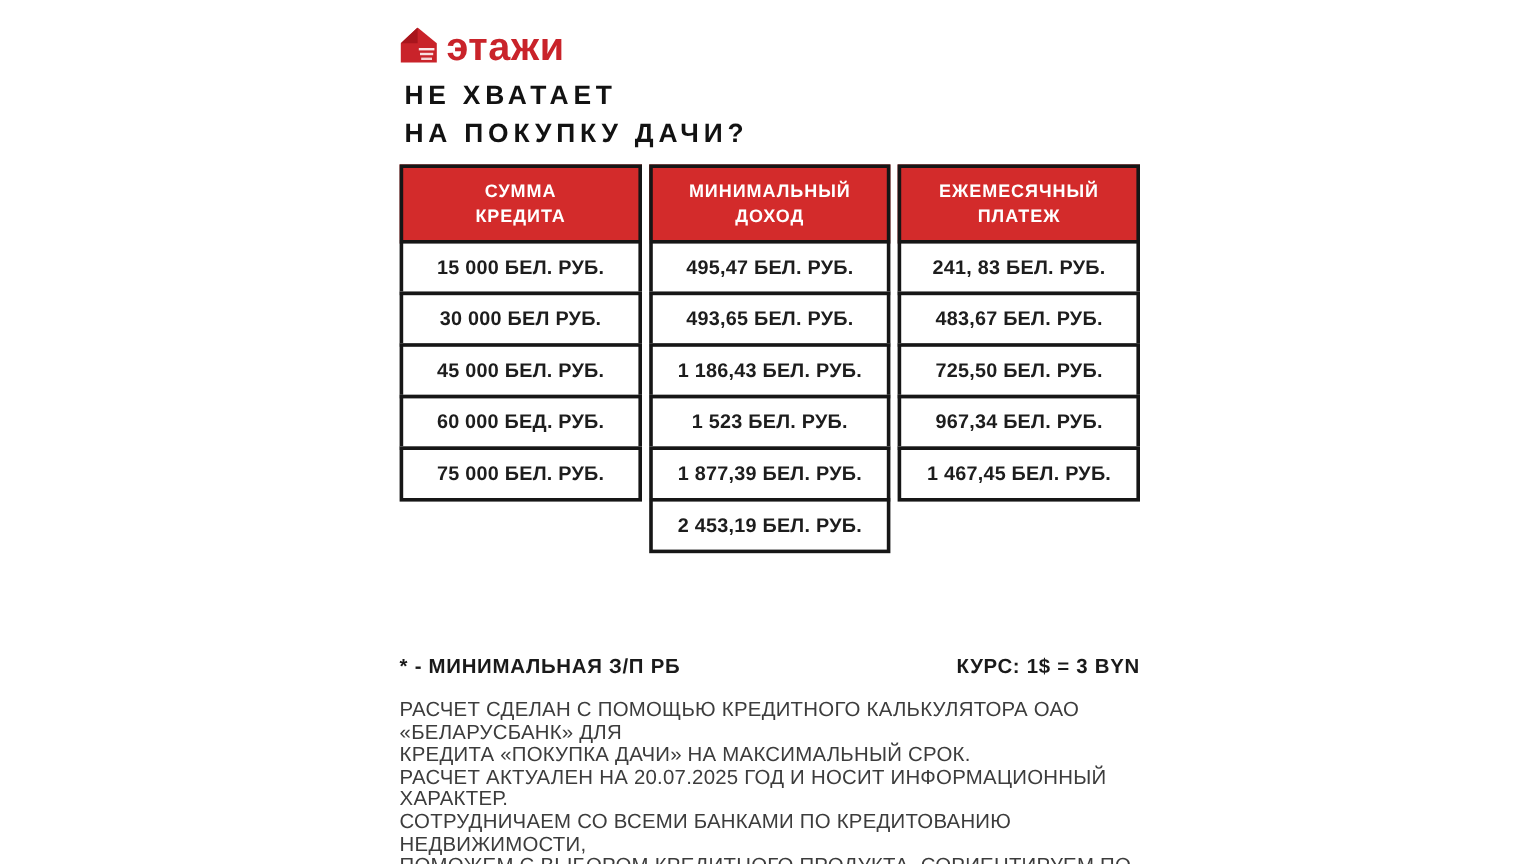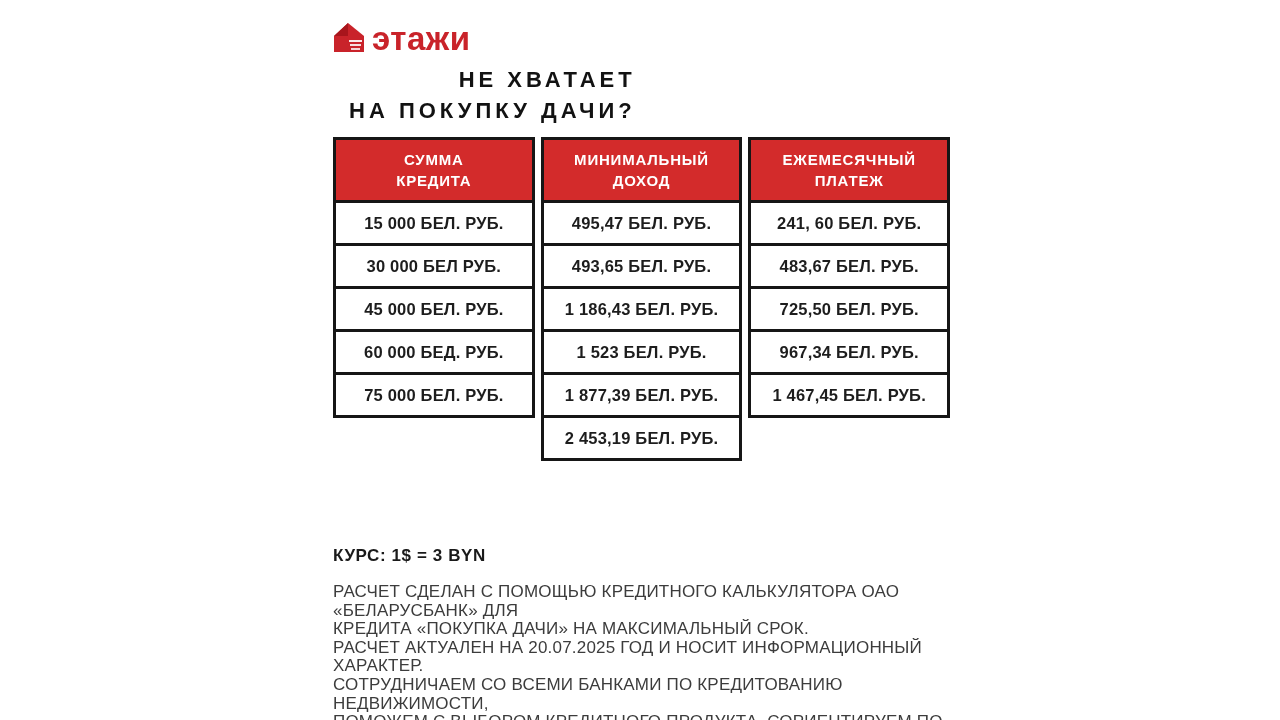--- a/index.html
+++ b/index.html
@@ -8,23 +8,23 @@
 
   .page { position: relative; width: 1280px; height: 720px; background: #ffffff; overflow: hidden; padding-left: 40px; }
   .content { position: absolute; left: 333px; top: 0; width: 617px; }
 
   
   .brand { position: absolute; top: 20px; left: 0; display: flex; align-items: center; gap: 7px; }
   .brand-name { font-size: 33px; font-weight: bold; color: #c9232a; letter-spacing: 0.5px; line-height: 1; padding-top: 2px; }
 
   
   .heading {
-    position: absolute; top: 64px; left: 16px;
+    position: absolute; top: 64px; left: 4px;
     font-size: 22px; font-weight: bold; color: #121212;
-    letter-spacing: 4px; line-height: 31px; white-space: pre-line; text-align: right;
+    letter-spacing: 4px; line-height: 31px; white-space: pre-line;
   }
 
   
   .loan-table { position: absolute; top: 137px; left: 0; width: 617px; display: flex; gap: 6px; }
   .loan-col { flex: 1 1 0; display: flex; flex-direction: column; }
   .cell {
     border: 3px solid #161616; background: #ffffff;
     display: flex; align-items: center; justify-content: center; text-align: center;
   }
   .cell + .cell { margin-top: -3px; }
@@ -87,29 +87,30 @@
         <div class="cell body">495,47 БЕЛ. РУБ.</div>
         <div class="cell body">493,65 БЕЛ. РУБ.</div>
         <div class="cell body">1 186,43 БЕЛ. РУБ.</div>
         <div class="cell body">1 523 БЕЛ. РУБ.</div>
         <div class="cell body">1 877,39 БЕЛ. РУБ.</div>
         <div class="cell body">2 453,19 БЕЛ. РУБ.</div>
       </div>
       <div class="loan-col">
         <div class="cell head">ЕЖЕМЕСЯЧНЫЙ
 ПЛАТЕЖ</div>
-        <div class="cell body">241, 60 БЕЛ. РУБ.</div>
+        <div class="cell body">241, 83 БЕЛ. РУБ.</div>
         <div class="cell body">483,67 БЕЛ. РУБ.</div>
         <div class="cell body">725,50 БЕЛ. РУБ.</div>
         <div class="cell body">967,34 БЕЛ. РУБ.</div>
         <div class="cell body">1 467,45 БЕЛ. РУБ.</div>
       </div>
     </div>
 
     <div class="notes">
+      <span>* - МИНИМАЛЬНАЯ З/П РБ</span>
       <span>КУРС: 1$ = 3 BYN</span>
     </div>
 
     <div class="disclaimer">РАСЧЕТ СДЕЛАН С ПОМОЩЬЮ КРЕДИТНОГО КАЛЬКУЛЯТОРА ОАО «БЕЛАРУСБАНК» ДЛЯ
 КРЕДИТА «ПОКУПКА ДАЧИ» НА МАКСИМАЛЬНЫЙ СРОК.
 РАСЧЕТ АКТУАЛЕН НА 20.07.2025 ГОД И НОСИТ ИНФОРМАЦИОННЫЙ ХАРАКТЕР.
 СОТРУДНИЧАЕМ СО ВСЕМИ БАНКАМИ ПО КРЕДИТОВАНИЮ НЕДВИЖИМОСТИ,
 ПОМОЖЕМ С ВЫБОРОМ КРЕДИТНОГО ПРОДУКТА, СОРИЕНТИРУЕМ ПО ПЛАТЕЖАМ,
 УСЛОВИЯМ,
 ДОКУМЕНТАМ, СОПРОВОЖДАЕМ СДЕЛКУ С КРЕДИТОМ</div>

